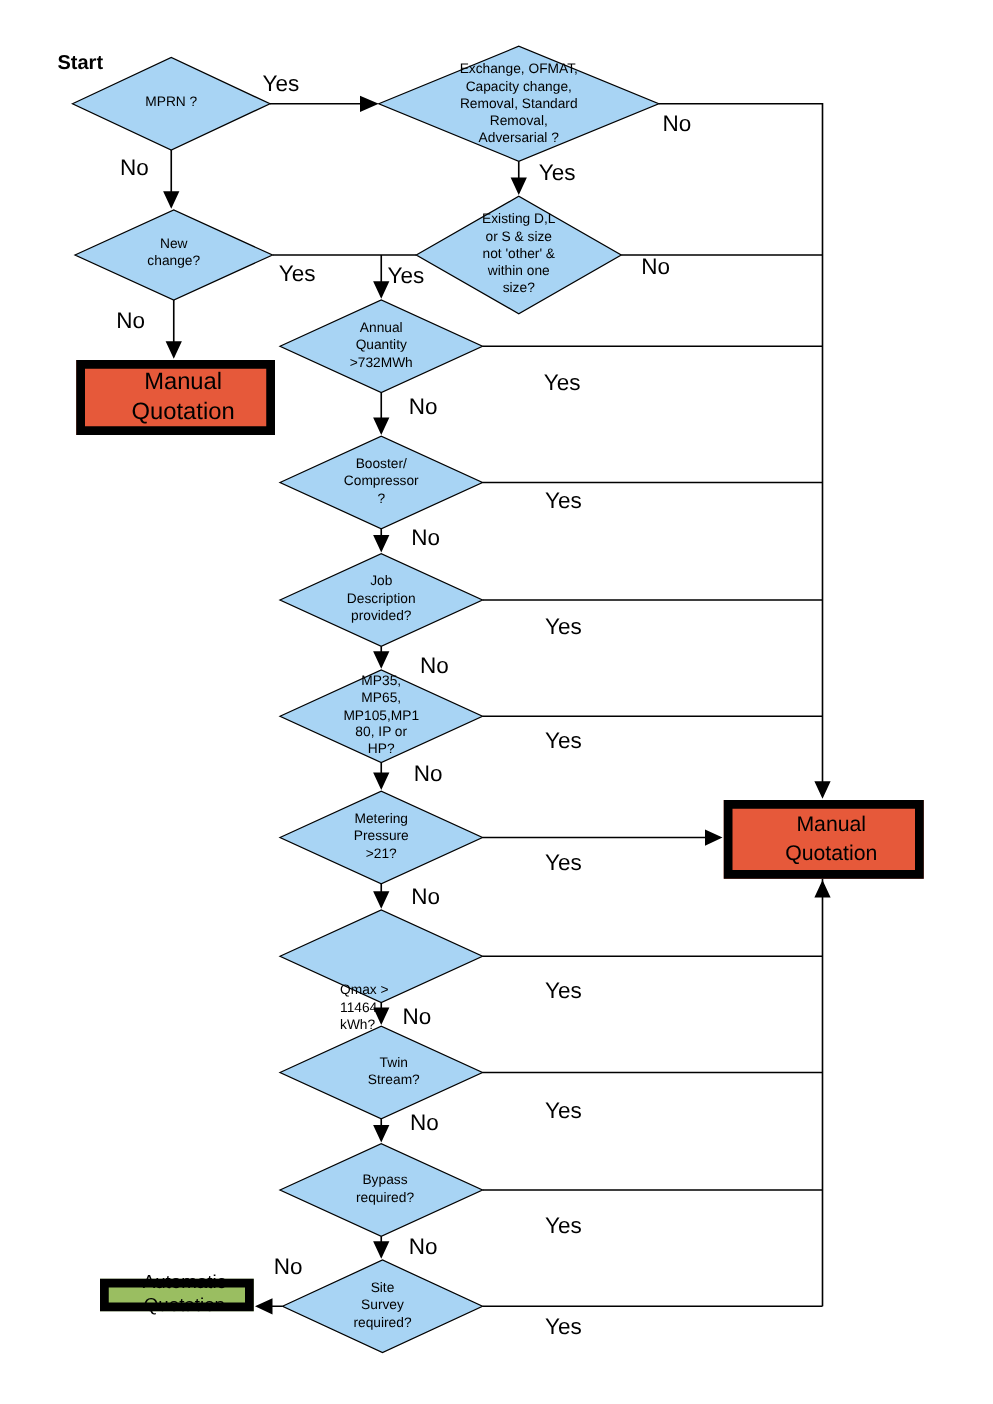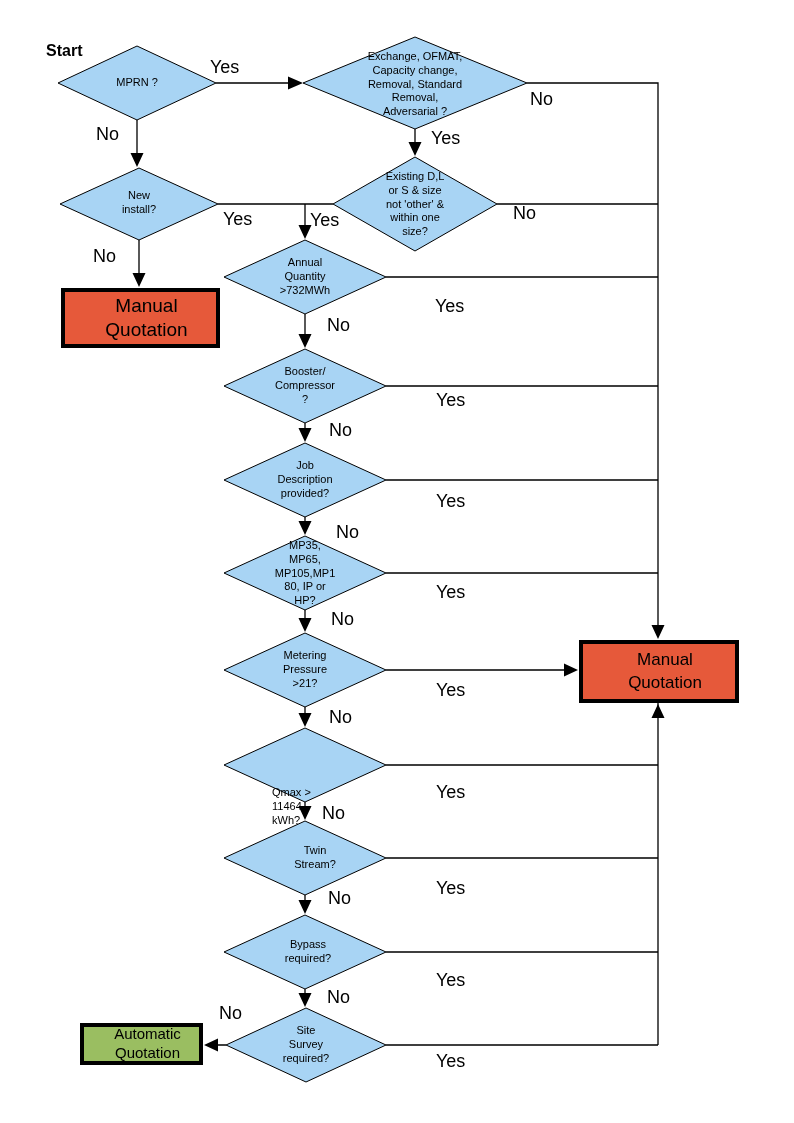--- a/index.html
+++ b/index.html
@@ -10,27 +10,27 @@
   .flow-svg { position:absolute; left:0; top:0; width:794px; height:1123px; }
   .dlabel {
     position:absolute; transform:translate(-50%,-50%);
     text-align:center; font-size:11px; line-height:1.25;
     white-space:pre-line; color:#000; pointer-events:none;
   }
   .dlabel.left-align { transform:translate(0,-50%); text-align:left;margin-top:42px; }
   .lbl { position:absolute; font-size:18px; line-height:1.1; color:#000; }
   .start { position:absolute; left:46px; top:42px; font-size:16px; font-weight:bold; }
   .box {
-    position:absolute; border:4px solid #000000; box-sizing:border-box;
+    position:absolute; border:7px solid #000000; box-sizing:border-box;
     display:flex; align-items:center; justify-content:center;
     text-align:center; white-space:pre-line; color:#000;padding-left:12px;
   }
   .box.manual-left  { left:61px;  top:288px;  width:159px; height:60px; font-size:19px; line-height:1.25; }
   .box.manual-right { left:579px; top:640px;  width:160px; height:63px; font-size:17px; line-height:1.3; }
-  .box.auto         { left:80px;  top:1023px; width:123px; height:42px; font-size:15px; line-height:1.25; }
+  .box.auto         { left:80px;  top:1023px; width:123px; height:26px; font-size:15px; line-height:1.25; }
 </style>
 </head>
 <body>
 
 <div class="canvas">
 
   <svg class="flow-svg" viewBox="0 0 794 1123" xmlns="http://www.w3.org/2000/svg">
 
     <path fill="none" stroke="#000000" stroke-width="1.3" d="M216,83 L290,83
          M137,120 L137,165
@@ -100,21 +100,21 @@
 or S &amp; size
 not 'other' &amp;
 within one
 size?</div>
   <div class="dlabel" style="left:415px; top:84px;">Exchange, OFMAT,
 Capacity change,
 Removal, Standard
 Removal,
 Adversarial ?</div>
   <div class="dlabel" style="left:139px; top:203px;">New
-install?</div>
+change?</div>
   <div class="dlabel" style="left:305px; top:277px;">Annual
 Quantity
 &gt;732MWh</div>
   <div class="dlabel" style="left:305px; top:386px;">Booster/
 Compressor
 ?</div>
   <div class="dlabel" style="left:305px; top:480px;">Job
 Description
 provided?</div>
   <div class="dlabel" style="left:305px; top:573px;">MP35,

